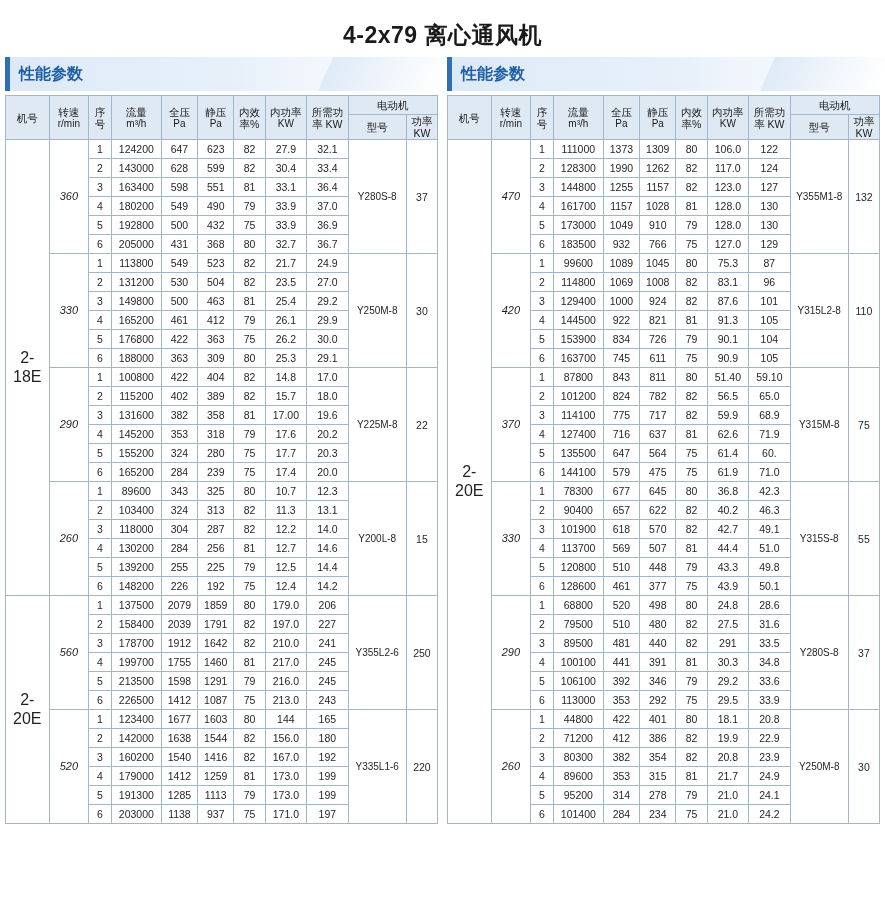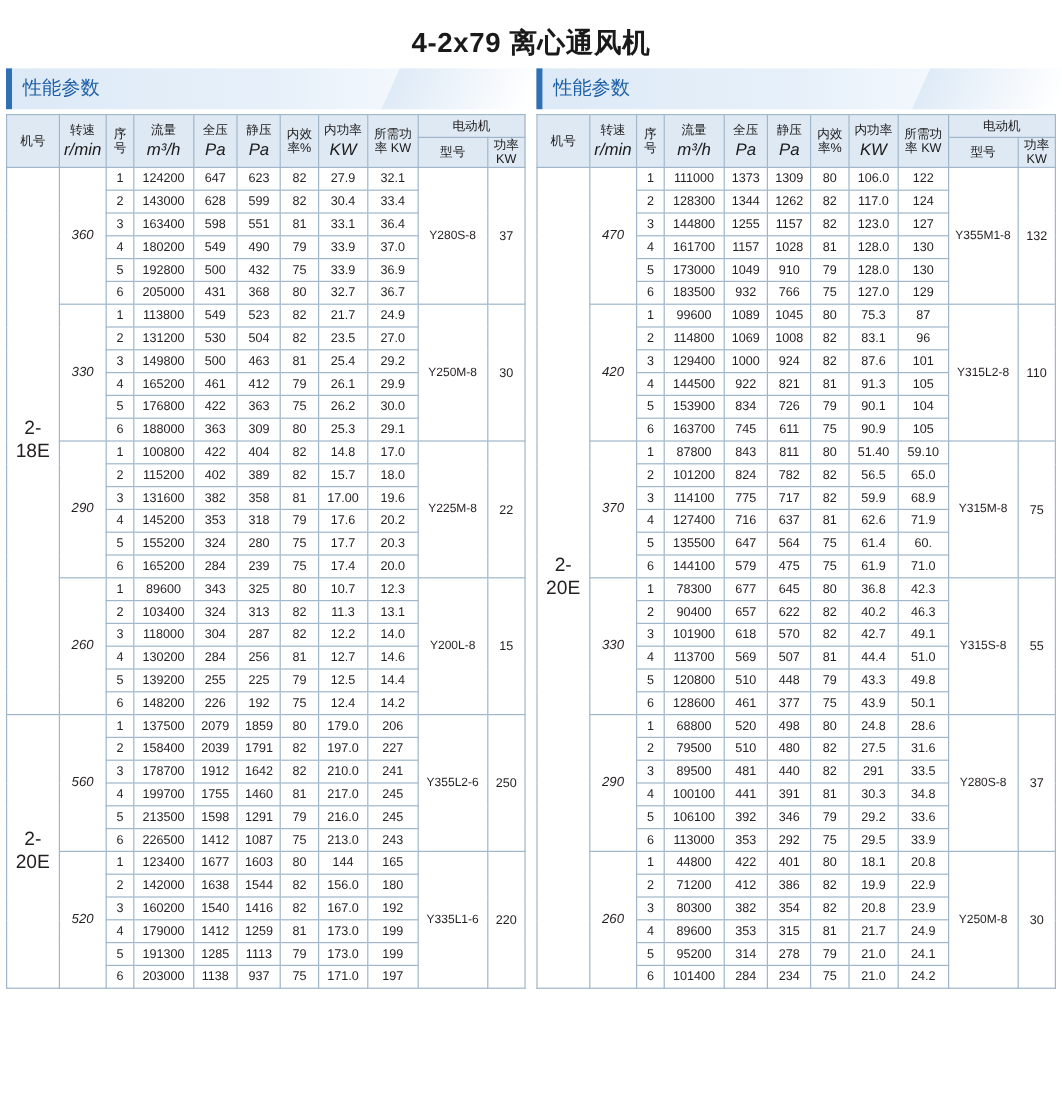--- a/index.html
+++ b/index.html
@@ -52,21 +52,21 @@
     background: linear-gradient(to right, rgba(220,233,246,0.9), #ffffff);
     transform: skewX(-24deg);
     transform-origin: bottom right;
   }
   .banner .btext {
     position: relative;
     z-index: 2;
     padding-left: 14px;
     line-height: 34px;
     font-size: 16px;
-    font-weight: normal;
+    font-weight: bold;
     color: #1f5fa6;
   }
 
   
   table.perf {
     border-collapse: collapse;
     width: 100%;
     font-size: 10.5px;
     table-layout: fixed;
   }
@@ -79,21 +79,21 @@
     line-height: 1.15;
     background: #ffffff;
   }
   table.perf thead th {
     background: #dfe9f3;
     font-weight: normal;
     font-size: 10.5px;
     color: #1a1a1a;
   }
   .hdr2 { font-size: 9px; }
-  .unit { font-size: 14px; display: block; font-style: italic; }
+  .unit { font-size: 10px; display: block; }
   td.grp {
     background: #eef4fa;
     font-size: 11px;
     font-style: italic;
   }
   td.model {
     font-size: 10px;
     margin-left: 40px;
   }
   td.mach {
@@ -548,21 +548,21 @@
               <td>1309</td>
               <td>80</td>
               <td>106.0</td>
               <td>122</td>
               <td class="model" rowspan="6">Y355M1-8</td>
               <td rowspan="6">132</td>
             </tr>
             <tr>
               <td>2</td>
               <td>128300</td>
-              <td>1344</td>
+              <td>1990</td>
               <td>1262</td>
               <td>82</td>
               <td>117.0</td>
               <td>124</td>
             </tr>
             <tr>
               <td>3</td>
               <td>144800</td>
               <td>1255</td>
               <td>1157</td>

